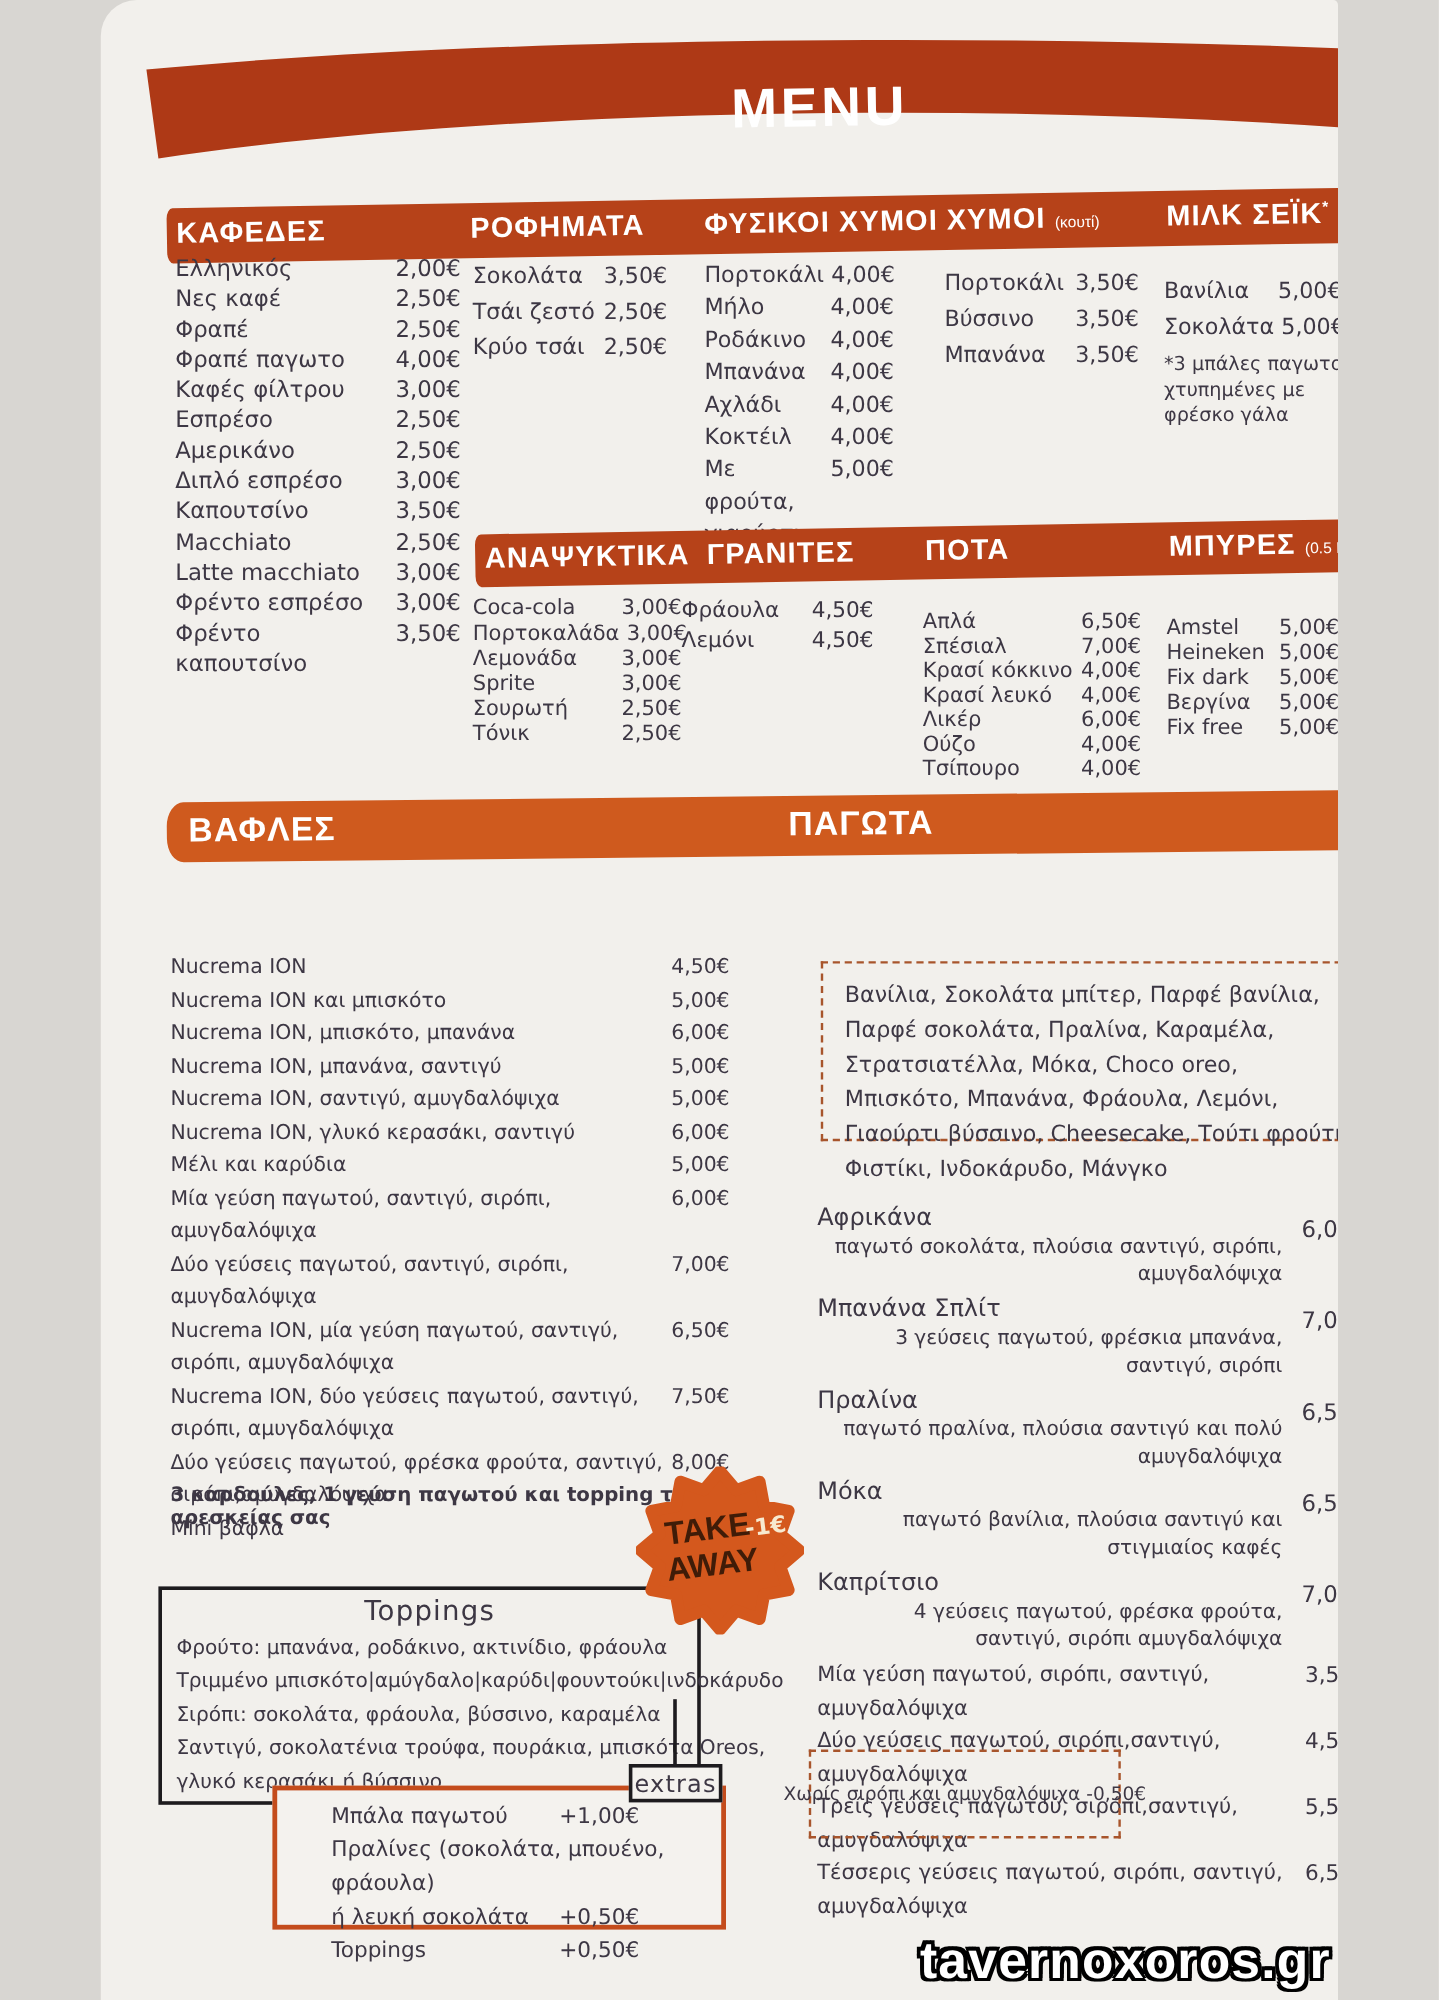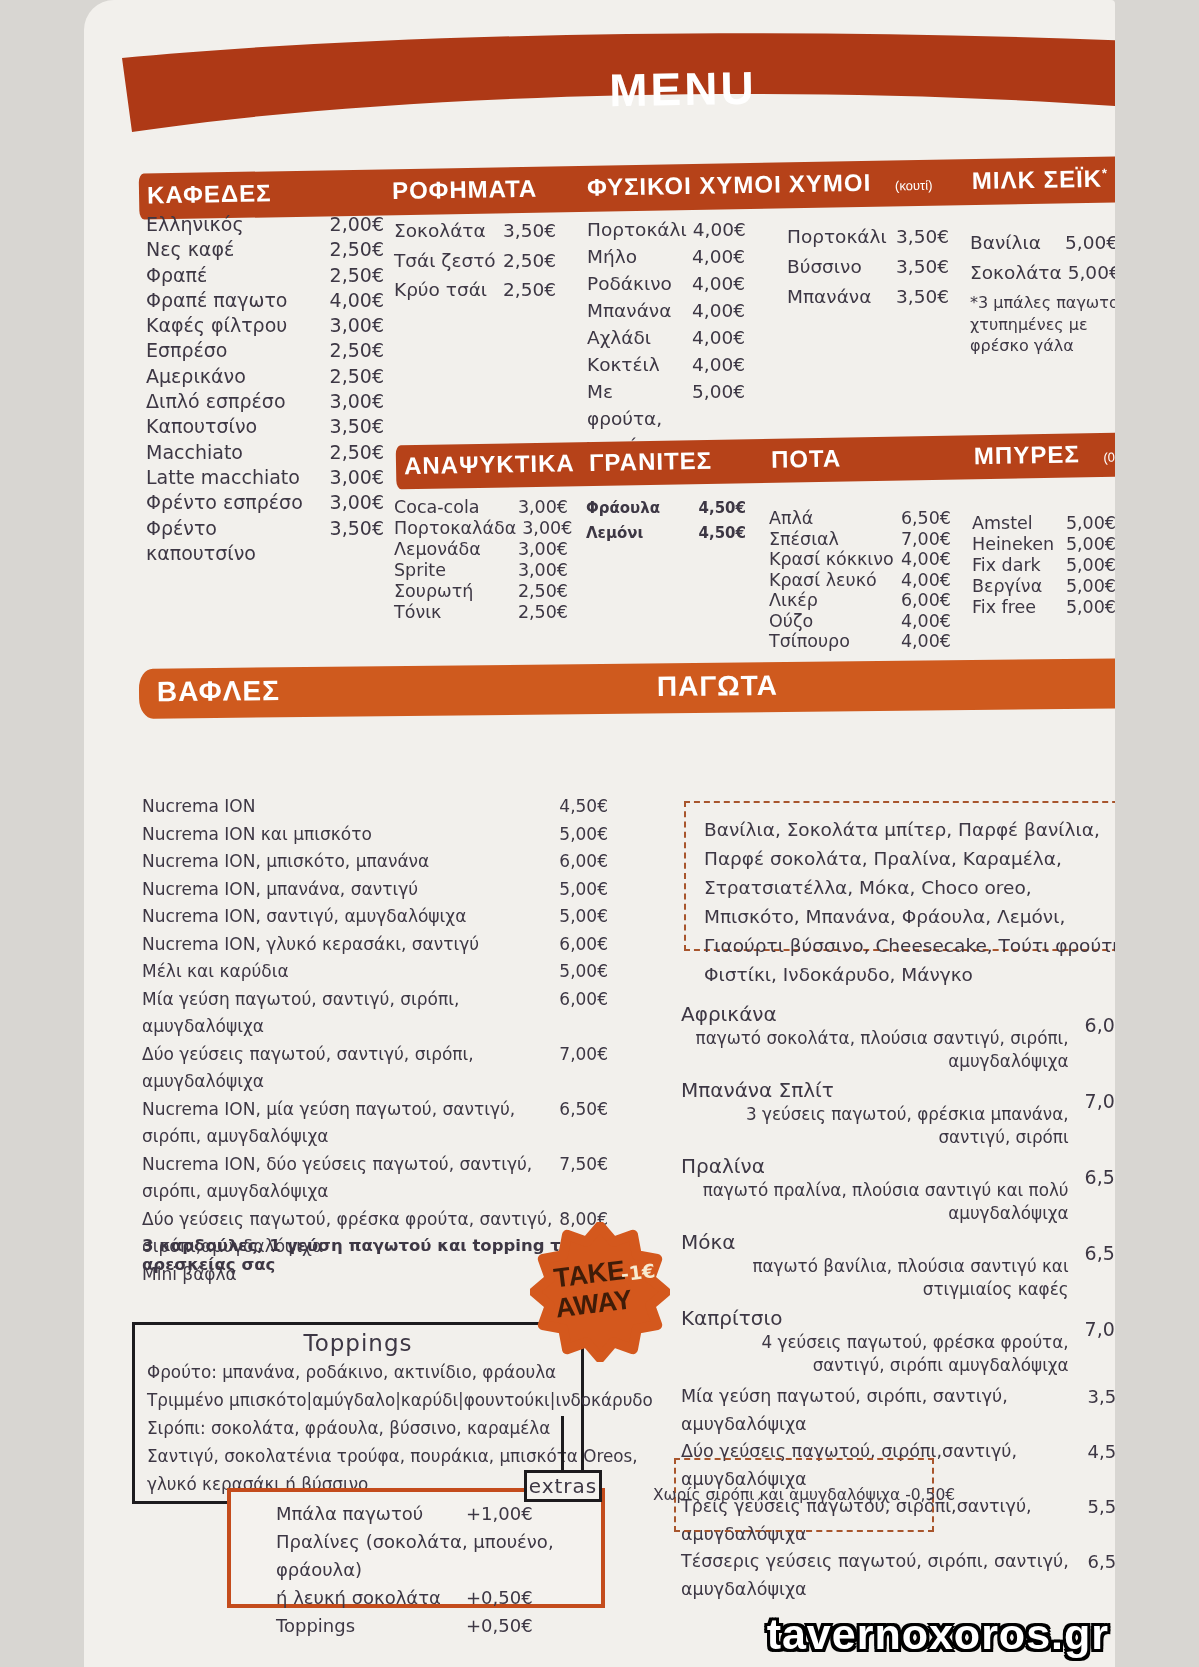--- a/index.html
+++ b/index.html
@@ -29,35 +29,35 @@
   }
   
   .band{position:absolute;background:var(--rust);border-radius:5px/9px;}
   .band.light{background:var(--orange);}
   .band .lbl{
     position:absolute;top:50%;transform:translateY(-54%);
     color:#fff;font-weight:bold;font-size:24px;letter-spacing:1px;
     white-space:nowrap;font-family:"Liberation Sans",sans-serif;
   }
   .band.big .lbl{font-size:28px;}
-  .band .lbl small{font-size:13px;font-weight:normal;letter-spacing:0;margin-left:16px;}
+  .band .lbl small{font-size:13px;font-weight:normal;letter-spacing:0;}
   .band .lbl sup{font-size:13px;}
   
   .col{position:absolute;}
   .row{display:flex;justify-content:space-between;align-items:flex-start;gap:6px;}
   .row .nm{flex:1;}
   .row .pr{text-align:right;white-space:nowrap;}
   .c-kafedes{left:62px;top:212px;width:238px;font-size:19px;line-height:25.3px;}
   .c-rofimata{left:310px;top:216px;width:162px;font-size:18.5px;line-height:29.5px;}
   .c-fysikoi{left:503px;top:216px;width:158px;font-size:18.5px;line-height:27px;}
   .c-xymoi{left:703px;top:222px;width:162px;font-size:18.5px;line-height:30px;}
   .c-milk{left:886px;top:228px;width:148px;font-size:18.5px;line-height:30px;}
   .milk-note{position:absolute;left:886px;top:292px;width:168px;font-size:16px;line-height:21.5px;}
   .c-anapsyktika{left:310px;top:497px;width:174px;font-size:17.5px;line-height:21px;}
-  .c-granites{left:502px;top:496px;width:160px;font-size:15px;line-height:25px;font-weight:bold;}
+  .c-granites{left:484px;top:496px;width:160px;font-size:18px;line-height:25px;}
   .c-pota{left:685px;top:508px;width:182px;font-size:17.5px;line-height:20.5px;}
   .c-mpyres{left:888px;top:513px;width:144px;font-size:17.5px;line-height:21px;}
   
   .c-vafles{left:58px;top:793px;width:466px;font-size:17px;line-height:27.5px;}
   .vafles-note{margin-top:2px;font-size:16.5px;}
   
   .flavors-box{
     position:absolute;left:600px;top:801px;width:464px;height:150px;
     border:2px dashed #a8552c;padding:12px 18px;
     font-size:18.5px;line-height:29px;

